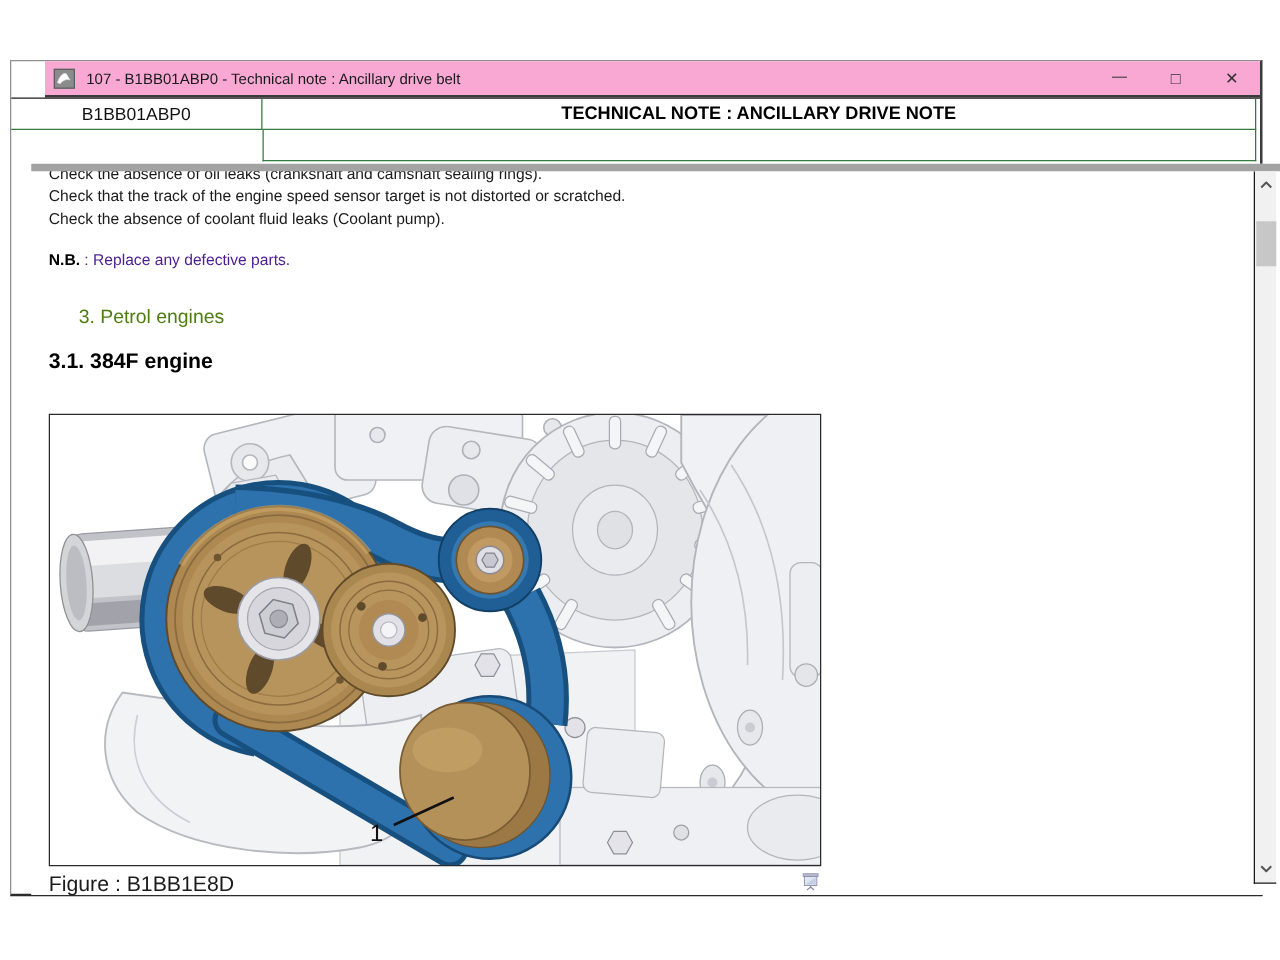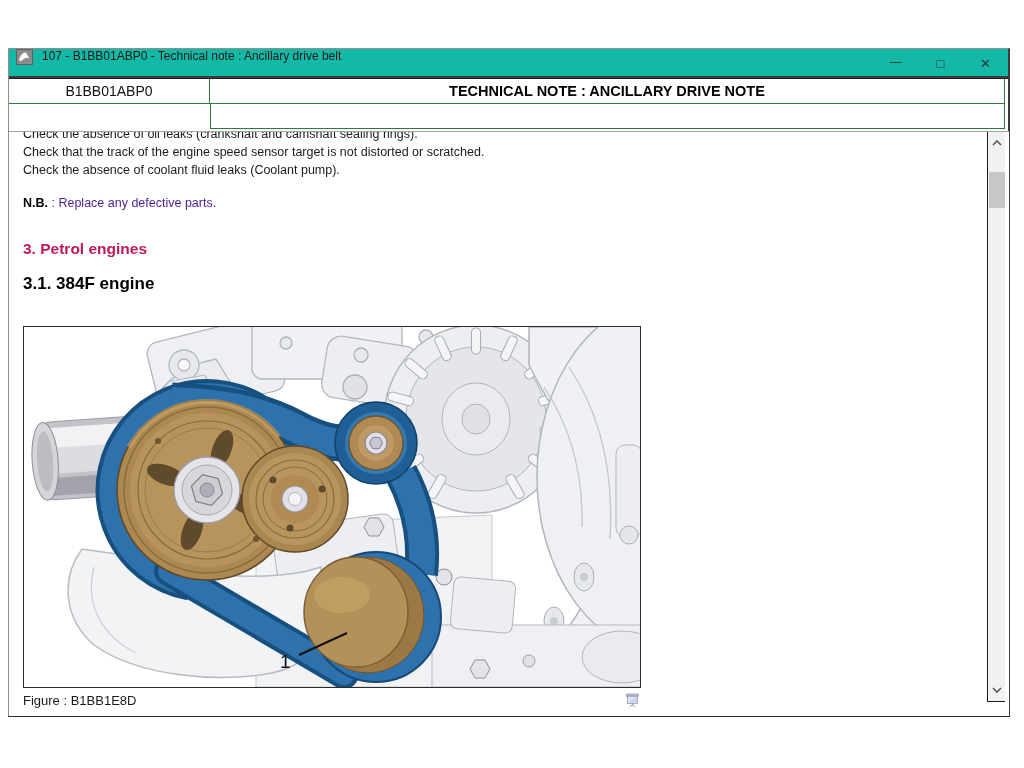--- a/index.html
+++ b/index.html
@@ -3,53 +3,53 @@
 <meta charset="utf-8">
 <style>
   * { margin:0; padding:0; box-sizing:border-box; }
   html,body { width:1024px; height:768px; background:#ffffff; font-family:"Liberation Sans", sans-serif; overflow:hidden; }
   .stage { position:relative; width:1024px; height:768px; background:#fff; }
 
   
   .window { position:absolute; left:8px; top:48px; width:1002px; height:669px; background:#fff;
             border:1px solid #8f8f8f; border-right:2px solid #3c3c3c; border-bottom:2px solid #2b2b2b; }
 
-  .titlebar { height:29px; background:#14b8a6; display:flex; border-bottom:2px solid #3a3a3a; }
+  .titlebar { height:29px; background:#f9a8d4; display:flex; align-items:center; border-bottom:2px solid #3a3a3a;margin-left:27px; }
   .app-icon { width:17px; height:16px; margin-left:7px; background:#8b8b8b; border:1px solid #5f5f5f; position:relative; flex:0 0 auto; }
   .app-icon svg { position:absolute; left:0; top:0; }
   .title-text { margin-left:9px; font-size:12px; color:#1a1a1a; white-space:nowrap; }
   .controls { margin-left:auto; display:flex; height:29px; }
   .ctrl { width:45px; height:29px; display:flex; align-items:center; justify-content:center; color:#333; cursor:default; }
   .ctrl.min { font-size:12px; padding-bottom:4px; }
   .ctrl.max { font-size:13px; }
   .ctrl.close { font-size:13px; }
 
   
   .doc-header { display:flex; height:26px; border-top:1px solid #1c1c1c; }
   .hcell-left { width:201px; border-right:1px solid #337a3e; border-bottom:1px solid #337a3e;
                 display:flex; align-items:center; justify-content:center; font-size:14px; color:#111; }
   .hcell-right { flex:1; margin-right:3px; border-right:1px solid #337a3e; border-bottom:1px solid #337a3e;
                  display:flex; align-items:center; justify-content:center; font-size:14.5px; font-weight:700; color:#000; }
   .subheader-strip { height:25px; margin-left:201px; margin-right:3px;
                      border-left:1px solid #337a3e; border-right:1px solid #337a3e; border-bottom:1px solid #337a3e; background:#fff; }
 
   
-  .viewport { position:absolute; left:0; top:82px; width:1000px; height:585px; border-top:1px solid #a3a3a3;
+  .viewport { position:absolute; left:16px; top:82px; width:1000px; height:585px; border-top:6px solid #a3a3a3;
               overflow:hidden; background:#fff; }
   .content { margin-right:26px; padding-left:14px; }
   .paras { margin-top:-7px; font-size:12.5px; line-height:18px; color:#1b1b1b; }
   .note-line { margin-top:17px; font-size:12.5px; }
   .note-label { font-weight:700; color:#000000; }
   .note-text { color:#4c1d95; }
-  .h-section { margin-top:30px; font-size:15.5px; font-weight:700; color:#be185d; }
+  .h-section { margin-top:30px; font-size:15.5px; font-weight:400; color:#4d7c0f;margin-left:24px; }
   .h-subsection { margin-top:16px; font-size:17px; font-weight:700; color:#000; }
   .figure-box { margin-top:32px; width:618px; height:362px; border:1px solid #2b2b2b; background:#fff; }
   .figure-box svg { display:block; }
   .caption-row { width:618px; margin-top:5px; display:flex; justify-content:space-between; align-items:flex-start; }
-  .caption { font-size:13px; color:#1b1b1b; }
+  .caption { font-size:17px; color:#1b1b1b; }
   .fig-icon { width:16px; height:15px; cursor:pointer; }
 
   
   .scrollbar { position:absolute; top:0; right:4px; width:18px; height:570px; background:#f1f1f1;
                border-left:1px solid #1a1a1a; border-bottom:1px solid #1a1a1a; }
   .sb-btn { position:absolute; left:1px; width:16px; height:18px; display:flex; align-items:center; justify-content:center; }
   .sb-up { top:2px; } .sb-down { bottom:2px; }
   .sb-thumb { position:absolute; left:1px; top:40px; width:16px; height:36px; background:#c7c7c7; }
 </style>
 </head>

